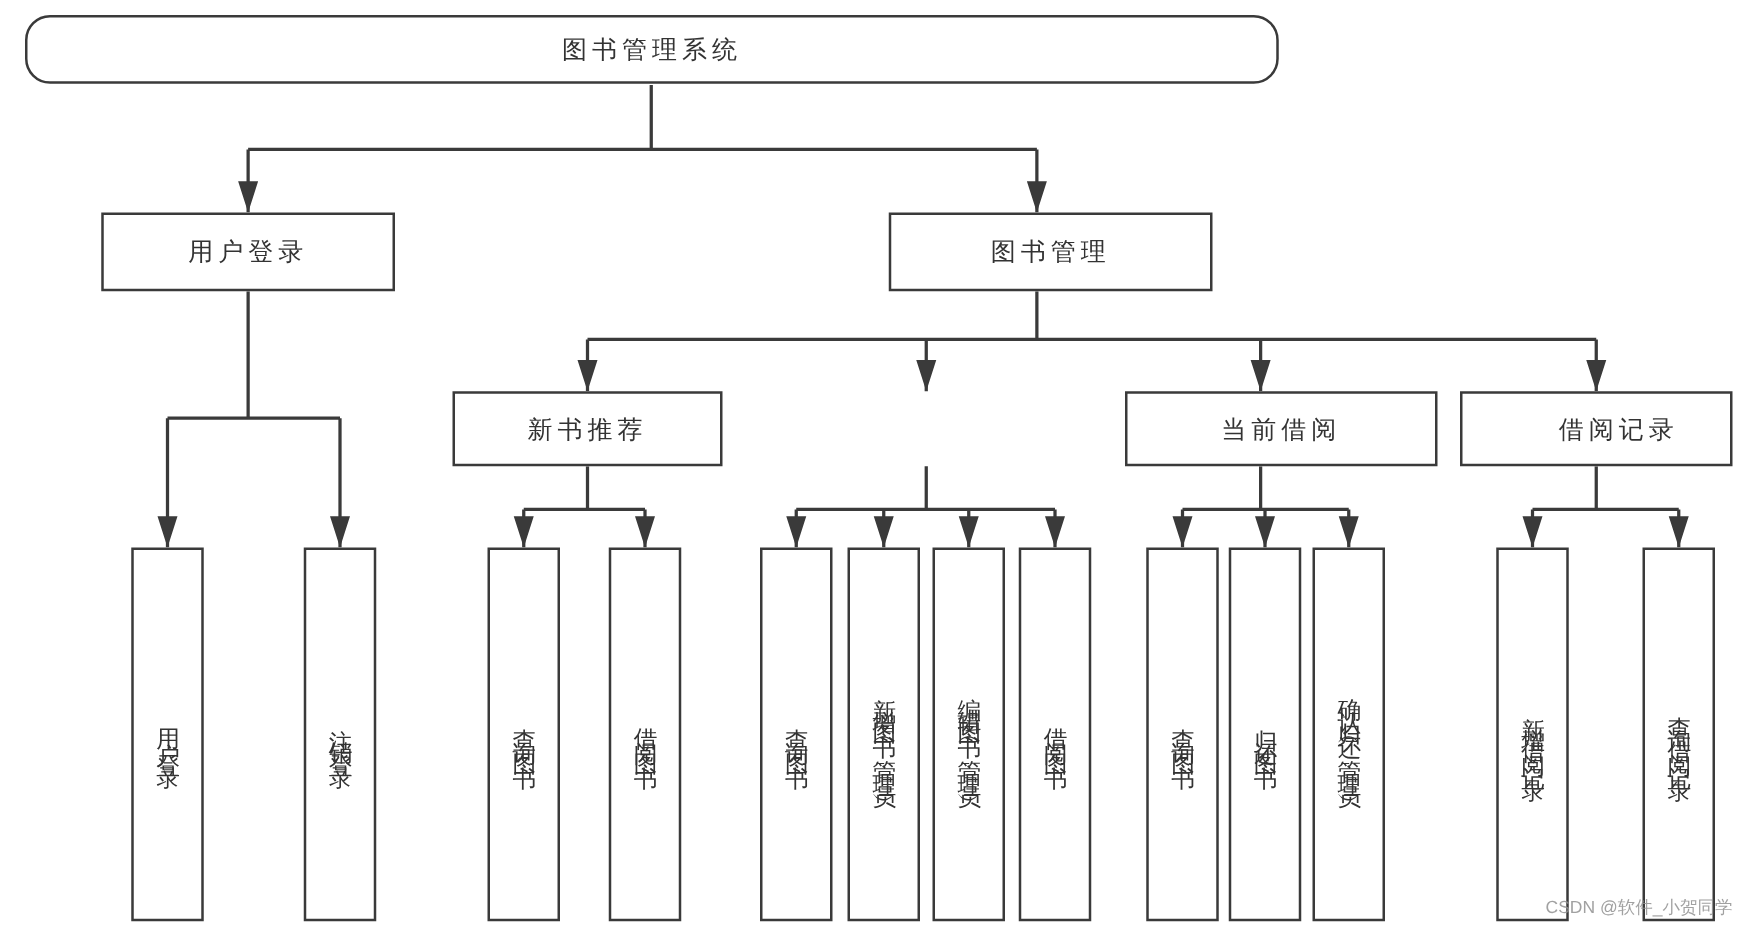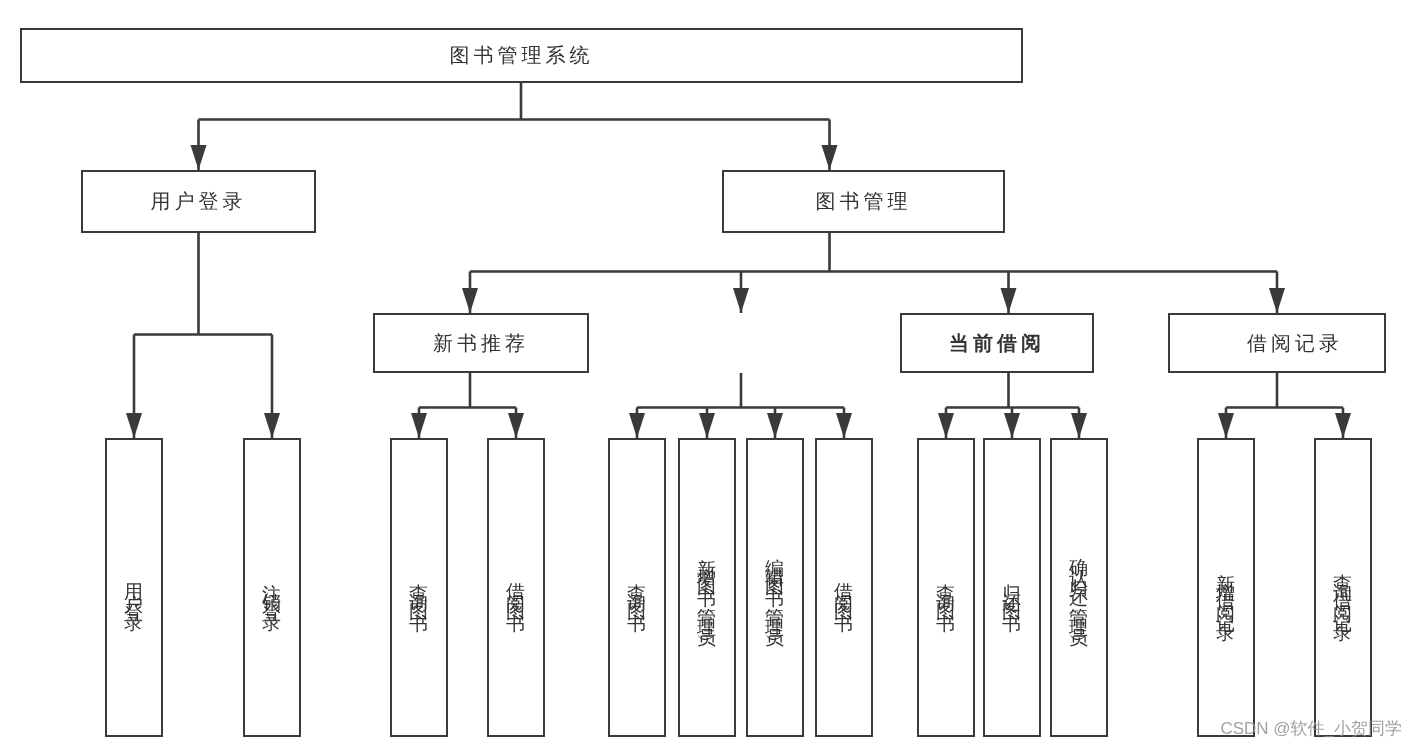--- a/index.html
+++ b/index.html
@@ -47,23 +47,23 @@
     writing-mode: vertical-rl;
     text-orientation: mixed;
     font-size: 19px;
     letter-spacing: 10px;
     line-height: 1;
     color: #333333;
   }
   .watermark {
     position: absolute;
     top: 717px;
-    right: 3px;
+    right: 19px;
     z-index: 5;
-    font-size: 17px;
+    font-size: 14px;
     color: rgba(145,145,145,0.85);
     white-space: nowrap;
   }
 </style>
 </head>
 <body>
 
 <div class="stage">
 
   <svg class="connectors" width="1405" height="747" viewBox="0 0 1405 747">
@@ -83,35 +83,35 @@
     <path class="line" d="M741,373 V407.5 M637,407.5 H844 M637,407.5 V438 M707,407.5 V438 M775,407.5 V438 M844,407.5 V438"></path>
     <path class="arrow" d="M629,413 h16 L637,438 Z M699,413 h16 L707,438 Z M767,413 h16 L775,438 Z M836,413 h16 L844,438 Z"></path>
 
     <path class="line" d="M1008.5,373 V407.5 M946,407.5 H1079 M946,407.5 V438 M1012,407.5 V438 M1079,407.5 V438"></path>
     <path class="arrow" d="M938,413 h16 L946,438 Z M1004,413 h16 L1012,438 Z M1071,413 h16 L1079,438 Z"></path>
 
     <path class="line" d="M1277,373 V407.5 M1226,407.5 H1343 M1226,407.5 V438 M1343,407.5 V438"></path>
     <path class="arrow" d="M1218,413 h16 L1226,438 Z M1335,413 h16 L1343,438 Z"></path>
   </svg>
 
-  <div class="node hnode" style="left:20px; top:28px; width:1003px; height:55px;">
+  <div class="node hnode" style="left:20px; top:12px; width:1003px; height:55px;border-radius:20px;">
     <span class="lbl">图书管理系统</span>
   </div>
 
   <div class="node hnode" style="left:81px; top:170px; width:235px; height:63px;">
     <span class="lbl">用户登录</span>
   </div>
-  <div class="node hnode" style="left:711px; top:170px; width:283px; height:63px;margin-left:11px;">
+  <div class="node hnode" style="left:711px; top:170px; width:259px; height:63px;">
     <span class="lbl">图书管理</span>
   </div>
 
-  <div class="node hnode" style="left:362px; top:313px; width:216px; height:60px;margin-left:11px;">
+  <div class="node hnode" style="left:362px; top:313px; width:216px; height:60px;">
     <span class="lbl">新书推荐</span>
   </div>
-  <div class="node hnode" style="left:900px; top:313px; width:194px; height:60px;font-weight:bold;">
+  <div class="node hnode" style="left:900px; top:313px; width:250px; height:60px;">
     <span class="lbl">当前借阅</span>
   </div>
   <div class="node hnode" style="left:1168px; top:313px; width:218px; height:60px;padding-left:36px;">
     <span class="lbl">借阅记录</span>
   </div>
 
   <div class="node vnode" style="left:105px;">
     <span class="vlbl">用户登录</span>
   </div>
   <div class="node vnode" style="left:243px;">

